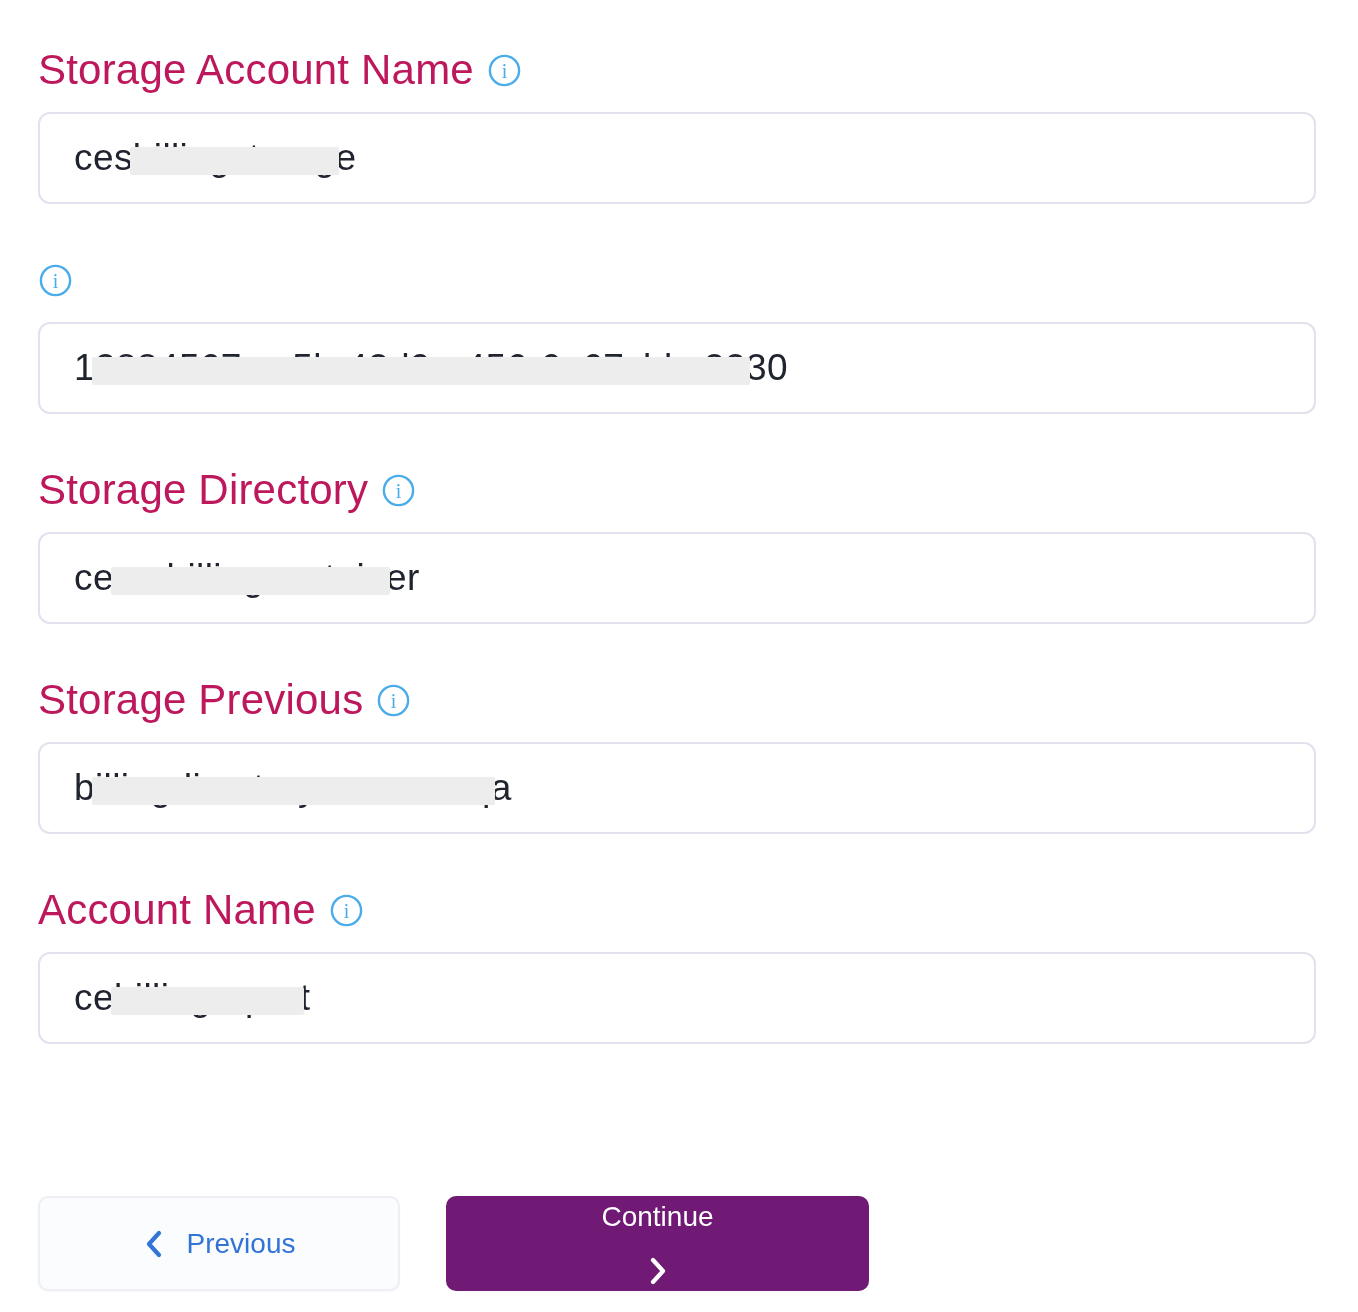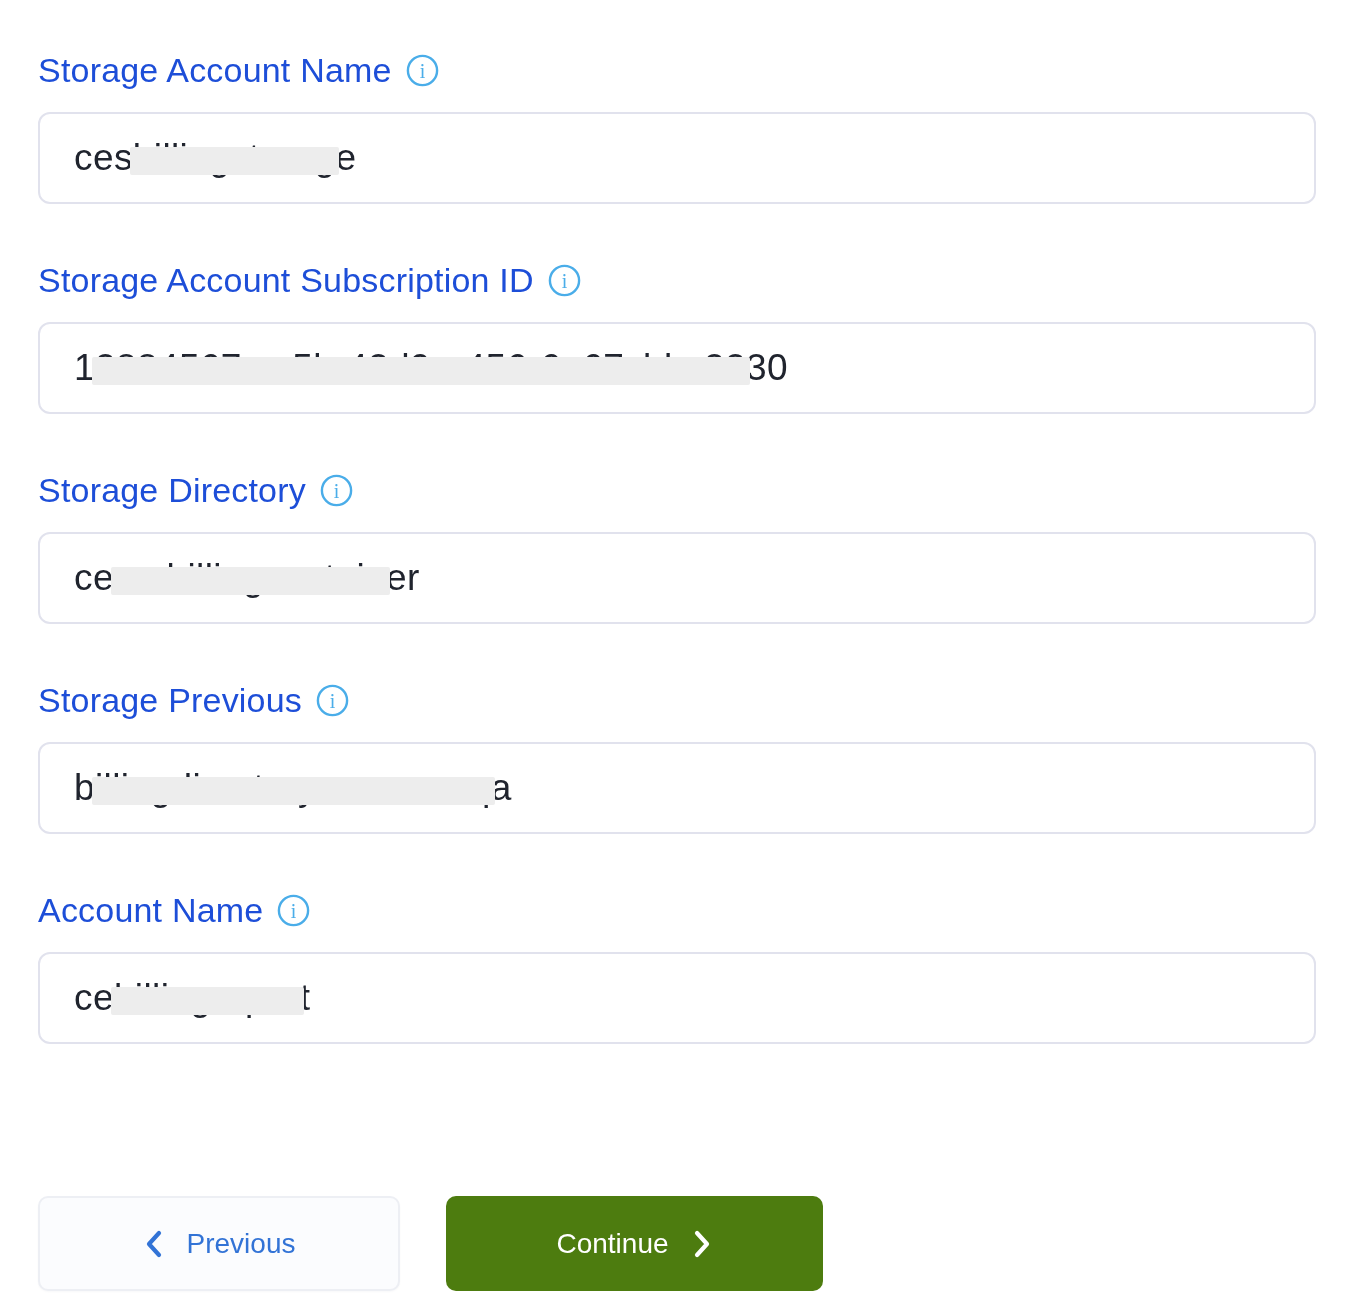--- a/index.html
+++ b/index.html
@@ -19,23 +19,23 @@
   .field { margin-bottom: 54px; }
 
   .label-row {
     display: flex;
     align-items: center;
     gap: 13px;
     height: 44px;
     margin-bottom: 20px;
   }
   .label {
-    font-size: 34px;
+    font-size: 42px;
     line-height: 44px;
-    color: #1d4ed8;
+    color: #be185d;
     font-weight: 400;
     letter-spacing: 0.2px;
   }
   .info { display: inline-flex; align-items: center; cursor: pointer; }
   .info svg { display: block; }
 
   .input-box {
     height: 92px;
     width: 1278px;
     border: 2px solid #e1e2ed;
@@ -93,24 +93,25 @@
   }
   .btn svg { display: block; }
   .btn-prev {
     width: 362px;
     background: #fbfcfe;
     border: 2px solid #edeff4;
     color: #3273d6;
     box-shadow: 0 1px 2px rgba(20, 30, 60, 0.03);
   }
   .btn-continue {
-    width: 377px;
-    background: #4d7c0f;
+    width: 423px;
+    background: #701a75;
     border: none;
     color: #ffffff;
+    flex-direction: column;
   }
 </style>
 </head>
 <body>
 
 <div class="container">
 
   <div class="field">
     <div class="label-row">
       <span class="label">Storage Account Name</span>
@@ -121,21 +122,20 @@
         </svg>
       </span>
     </div>
     <div class="input-box" role="textbox">
       <span class="val"><span>ces</span><span class="redact"><span>billingstorag</span></span><span>e</span></span>
     </div>
   </div>
 
   <div class="field">
     <div class="label-row">
-      <span class="label">Storage Account Subscription ID</span>
       <span class="info">
         <svg width="35" height="35" viewBox="0 0 35 35">
           <circle cx="17.5" cy="17.5" r="14.6" fill="none" stroke="#4aade9" stroke-width="2.4"></circle>
           <text x="17.5" y="25" font-size="20" font-family="Liberation Serif, serif" fill="#4aade9" text-anchor="middle">i</text>
         </svg>
       </span>
     </div>
     <div class="input-box" role="textbox">
       <span class="val"><span>1</span><span class="redact"><span>2884567-cc5b-42d9-a456-6a67cbbc22</span></span><span>30</span></span>
     </div>

